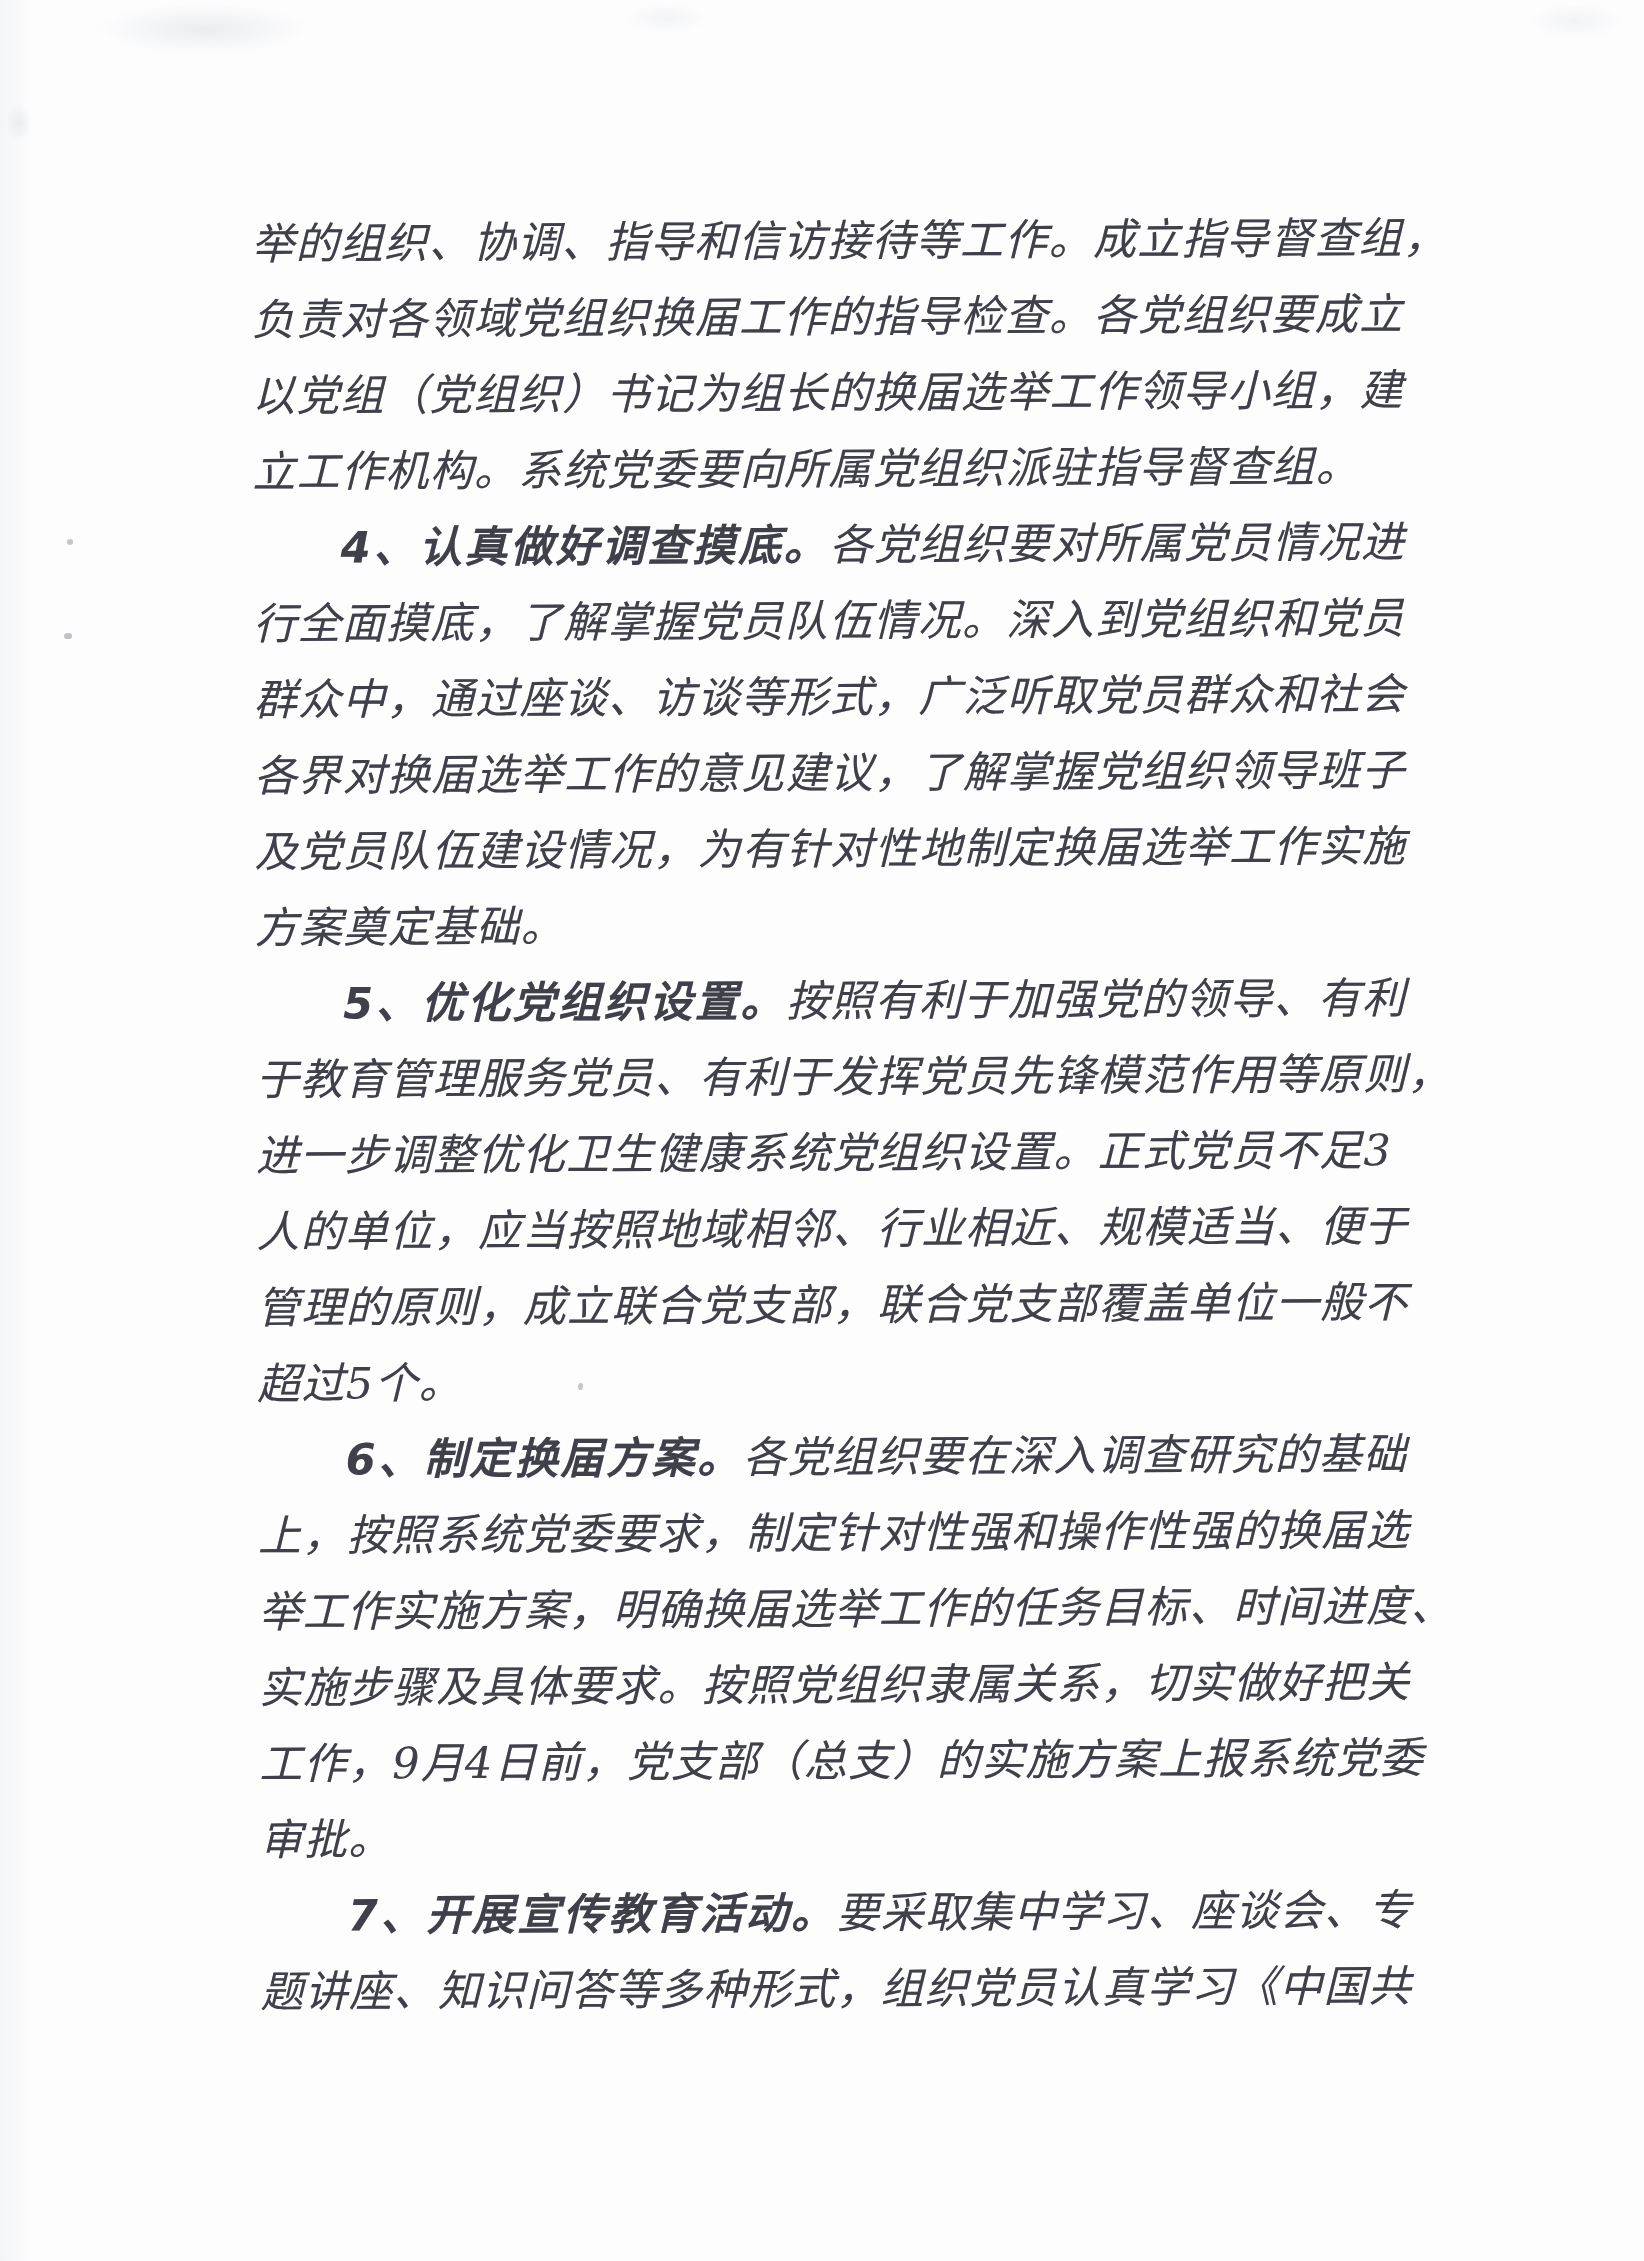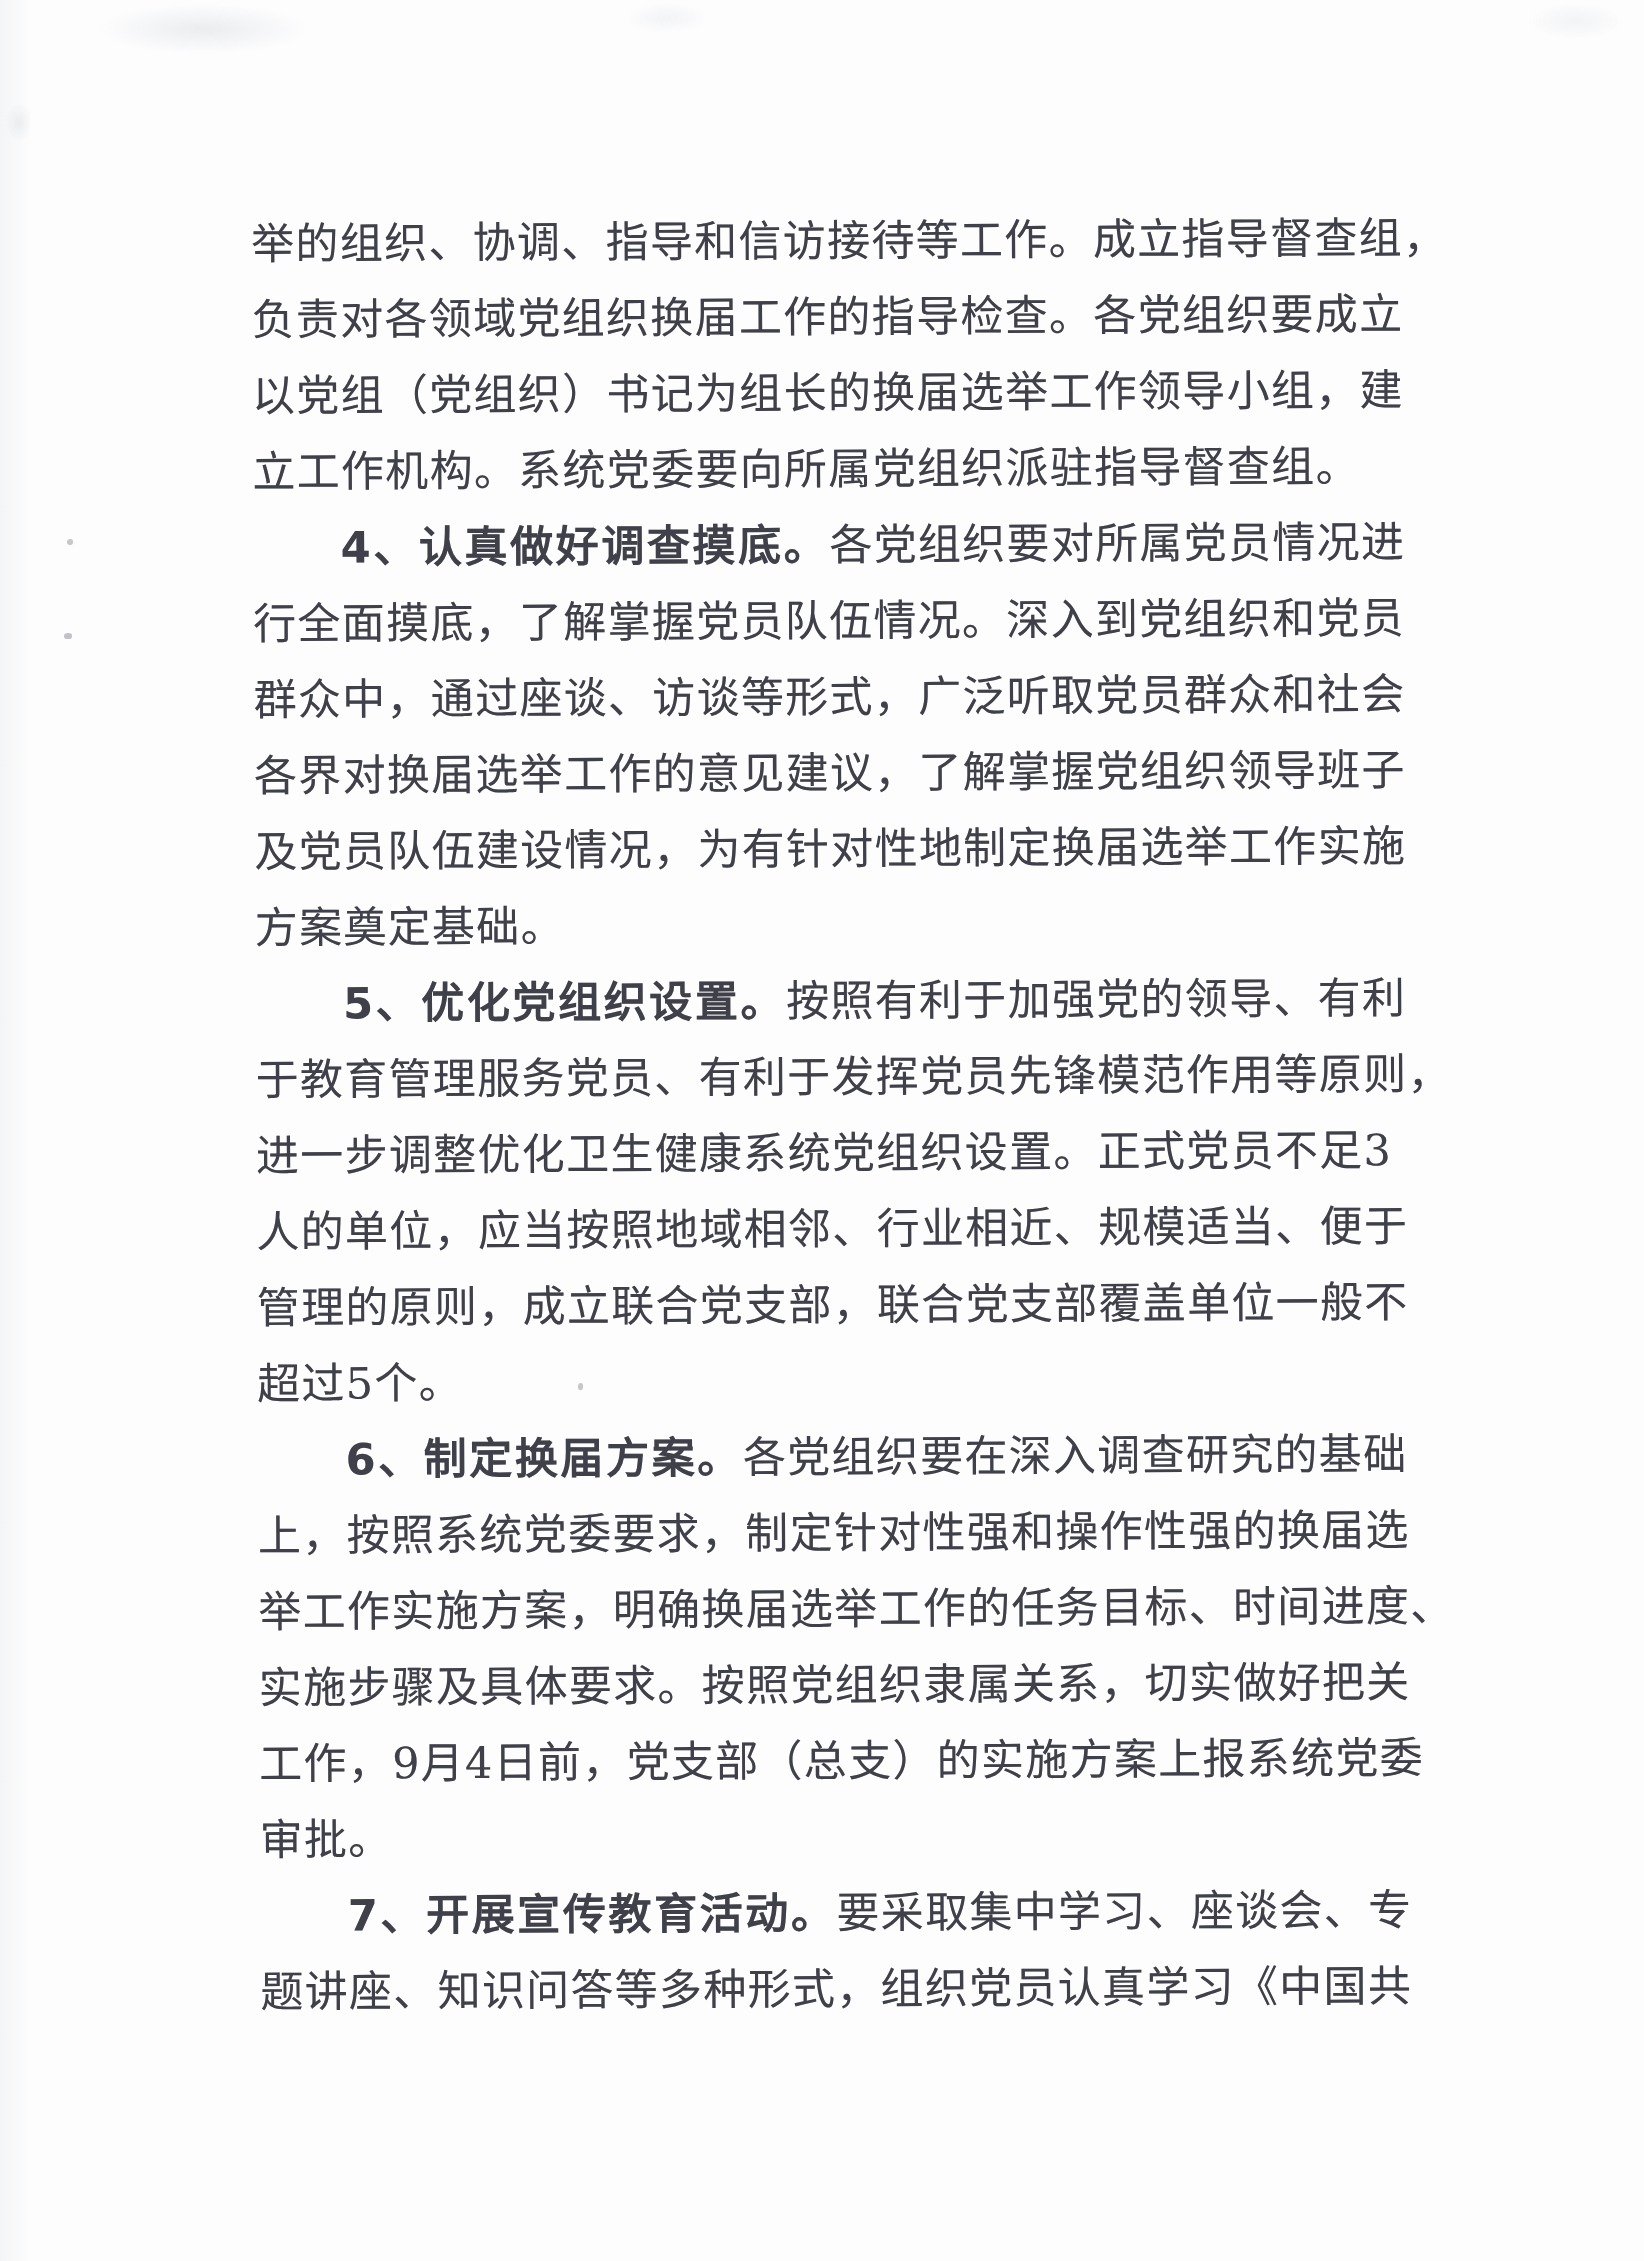--- a/index.html
+++ b/index.html
@@ -12,20 +12,21 @@
     background: #fdfdfe;
     overflow: hidden;
   }
   .page {
     position: relative;
     width: 1644px;
     height: 2261px;
     background: var(--paper, #fdfdfe);
     overflow: hidden;
     font-family: "DejaVu Serif", "Liberation Serif", serif;
+    font-style: italic;
   }
   
   .left-edge-shade {
     position: absolute;
     left: 0; top: 0;
     width: 39px; height: 2261px;
     background: linear-gradient(90deg, rgba(160,172,176,0.10), rgba(160,172,176,0.0) 80%);
     pointer-events: none;
   }
   

